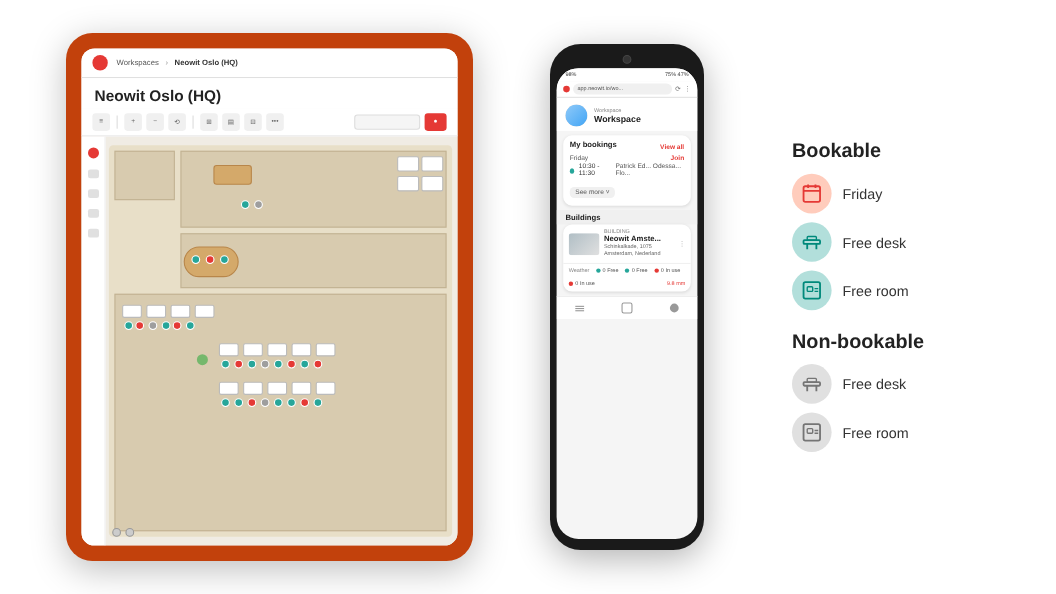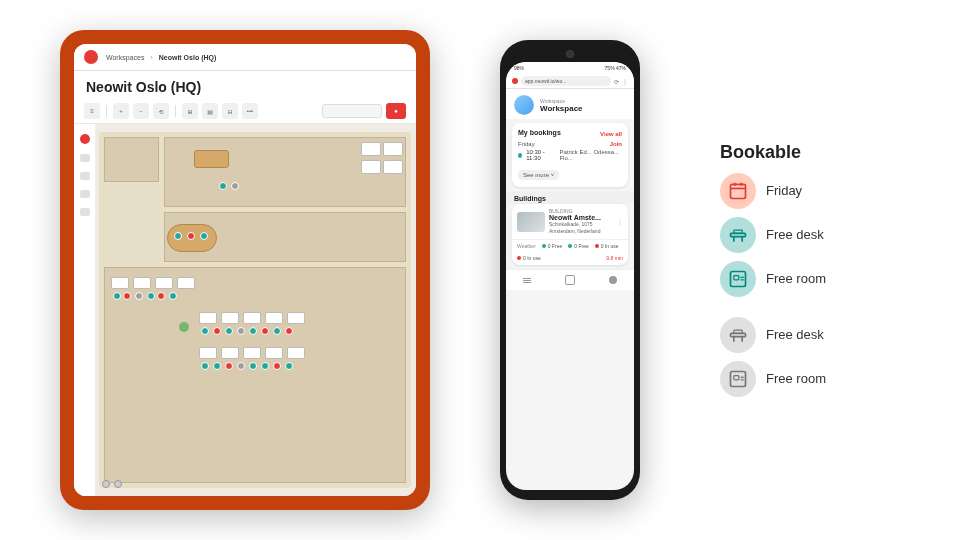--- a/index.html
+++ b/index.html
@@ -743,20 +743,21 @@
           <line x1="15" y1="10" x2="19" y2="10" stroke="#00897b" stroke-width="1.5"></line>
           <line x1="15" y1="13" x2="19" y2="13" stroke="#00897b" stroke-width="1.5"></line>
         </svg>
       </div>
       <span class="legend-label">Free room</span>
     </div>
 
 
     <div class="legend-spacer"></div>
 
+    <div class="legend-section-title">Non-bookable</div>
 
     <div class="legend-item">
       <div class="legend-icon" style="background:#e0e0e0;">
         <svg viewBox="0 0 24 24" fill="none" xmlns="http://www.w3.org/2000/svg">
           <rect x="3" y="10" width="18" height="4" rx="1" stroke="#757575" stroke-width="2"></rect>
           <line x1="7" y1="14" x2="7" y2="20" stroke="#757575" stroke-width="2"></line>
           <line x1="17" y1="14" x2="17" y2="20" stroke="#757575" stroke-width="2"></line>
           <rect x="7" y="6" width="10" height="4" rx="1" stroke="#757575" stroke-width="1.5"></rect>
         </svg>
       </div>

